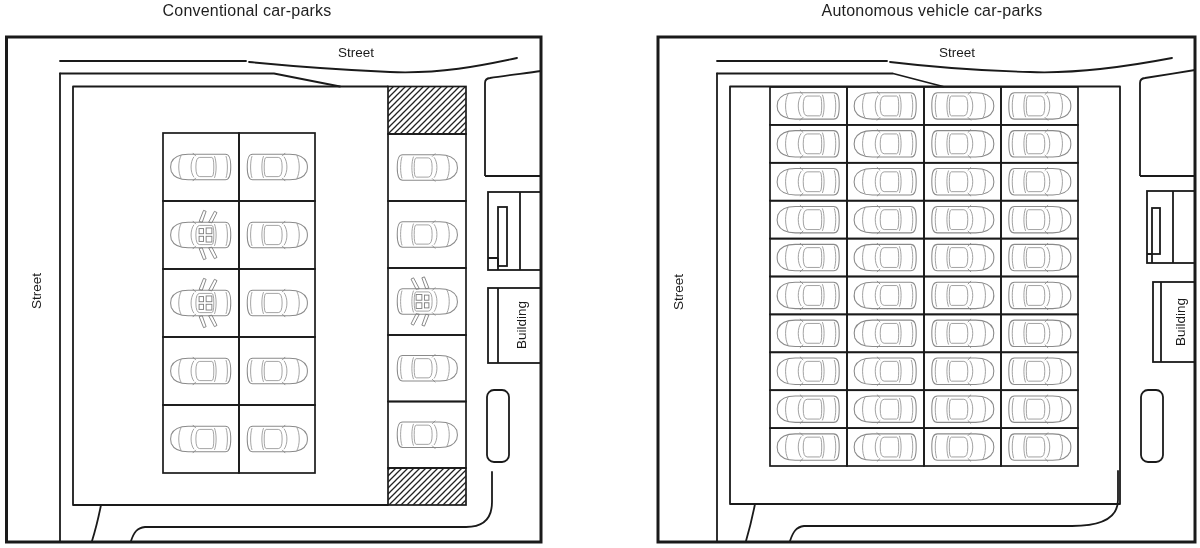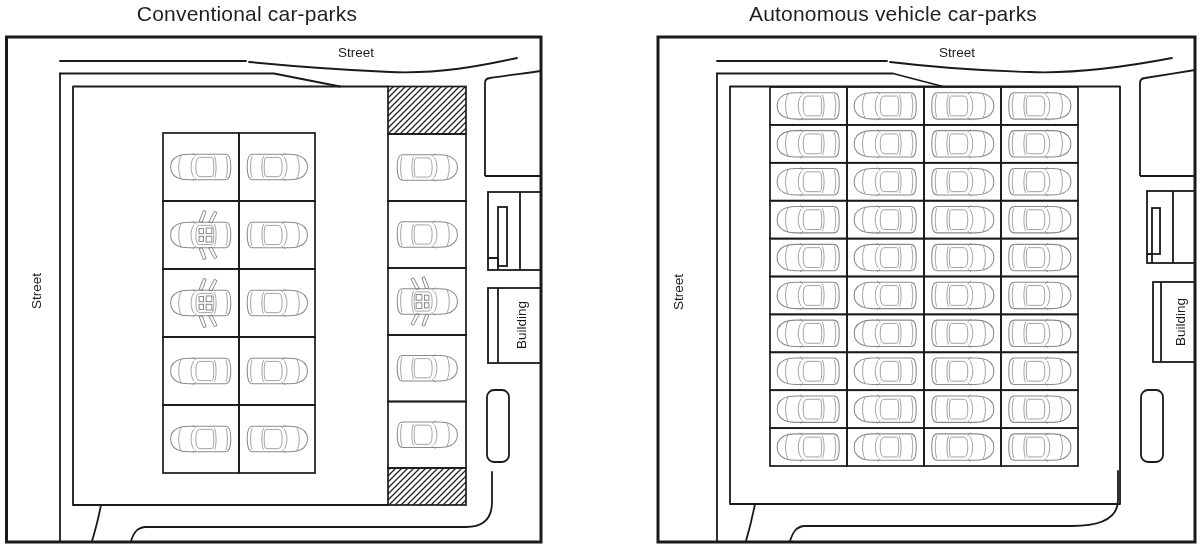--- a/index.html
+++ b/index.html
@@ -1,19 +1,19 @@
 <!DOCTYPE html>
 <html><head>
 <meta charset="utf-8">
 <style>
   html,body{margin:0;padding:0;background:#ffffff;}
   #stage{position:relative;width:1200px;height:548px;background:#ffffff;overflow:hidden;
          font-family:"Liberation Sans", sans-serif;}
   .title{position:absolute;top:2px;transform:translateX(-50%);white-space:nowrap;
-         font-size:21px;color:#1f1f1f;letter-spacing:.2px;}
+         font-size:16px;color:#1f1f1f;letter-spacing:.2px;}
   svg{position:absolute;top:0;}
   svg text{font-family:"Liberation Sans", sans-serif;font-size:13.5px;fill:#1a1a1a;}
   .ln{fill:none;stroke:#1a1a1a;stroke-width:1.8;stroke-linecap:round;stroke-linejoin:round;}
   .box{fill:none;stroke:#1a1a1a;stroke-width:3;}
   .bld{fill:none;stroke:#1a1a1a;stroke-width:1.8;}
 </style>
 </head>
 <body>
 
 <div id="stage">
@@ -42,21 +42,21 @@
           <rect x="33" y="12" width="9" height="9"></rect>
           <rect x="33" y="25" width="9" height="9"></rect>
           <rect x="46" y="13" width="7" height="8"></rect>
           <rect x="46" y="25" width="7" height="8"></rect>
         </g>
       </g>
     </defs>
   </svg>
 
   <div class="title" style="left:247px">Conventional car-parks</div>
-  <div class="title" style="left:893px">Autonomous vehicle car-parks</div>
+  <div class="title" style="left:932px">Autonomous vehicle car-parks</div>
 
   <svg width="600" height="548" viewBox="0 0 600 548" style="left:0">
     <rect x="6.5" y="37" width="534.5" height="505" class="box"></rect>
 
     <g>
       <path class="ln" d="M60,61 H246"></path>
       <path class="ln" d="M249,62 C300,67 345,70 390,72 C440,74 480,66 517,58"></path>
       <path class="ln" d="M60,73.5 H274 L340,86.5"></path>
       <path class="ln" d="M60,73.5 V542"></path>
       <path class="ln" d="M101,505 C99,515 97,525 92,541"></path>

